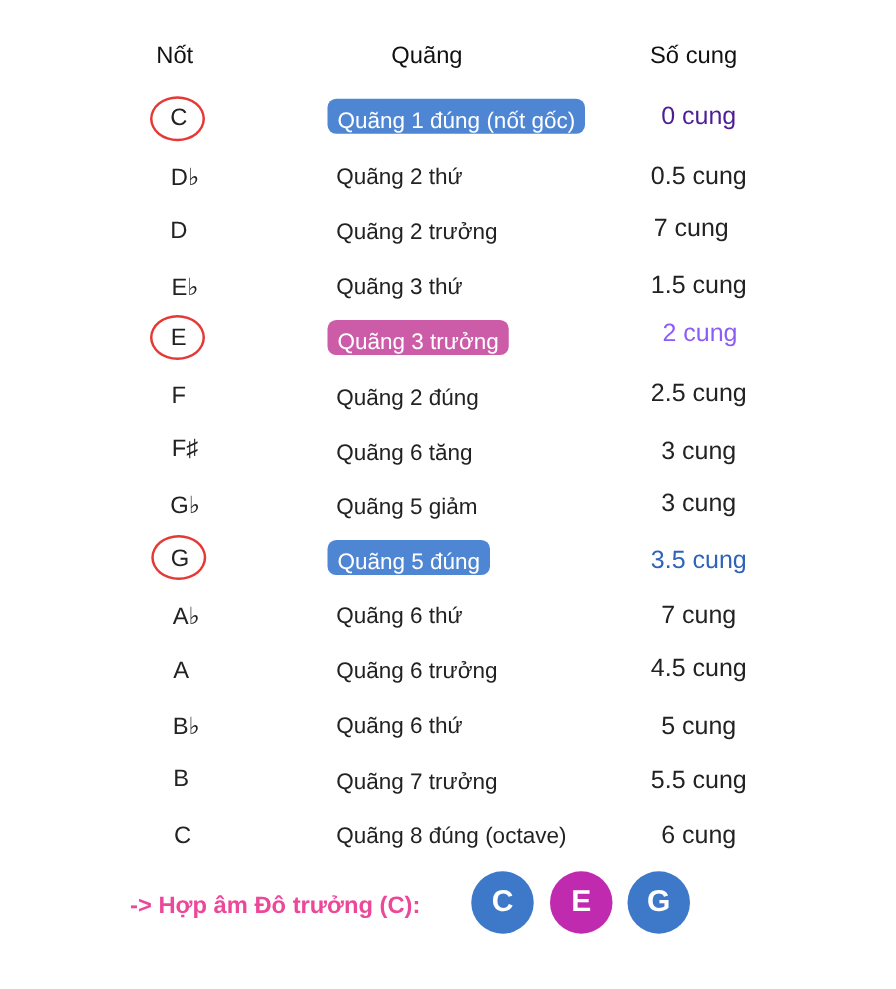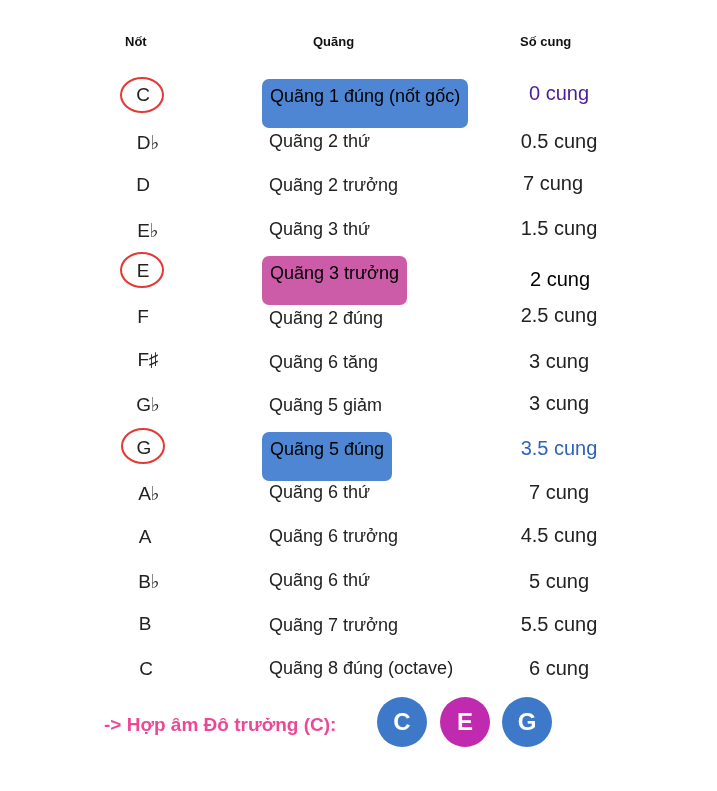--- a/index.html
+++ b/index.html
@@ -1,22 +1,22 @@
 <!DOCTYPE html>
 <html><head>
   <meta charset="utf-8">
   <style>
     html, body { margin: 0; padding: 0; background: #ffffff; }
     body { width: 717px; height: 791px; position: relative; overflow: hidden;
            font-family: "Liberation Sans", "DejaVu Sans", sans-serif; color: #1a1a1a; }
-    .hdr { position: absolute; top: 34px; font-weight: bold; font-size: 13px; color: #111; }
+    .hdr { position: absolute; top: 34px; font-weight: normal; font-size: 19px; color: #111; }
     .note { position: absolute; font-size: 19px; color: #222; transform: translateX(-50%); }
     .ring { position: absolute; width: 44px; height: 36px; border: 2px solid #e53935; border-radius: 50%; box-sizing: border-box; }
     .interval { position: absolute; left: 269px; font-size: 18px; color: #222; white-space: nowrap; }
-    .pill { position: absolute; left: 262px; height: 49px; line-height: 34px; padding: 0 8px; border-radius: 7px; color: #000000; font-size: 18px; white-space: nowrap; box-sizing: border-box; }
+    .pill { position: absolute; left: 262px; height: 28px; line-height: 34px; padding: 0 8px; border-radius: 7px; color: #ffffff; font-size: 18px; white-space: nowrap; box-sizing: border-box; }
     .semi { position: absolute; font-size: 20px; color: #222; transform: translateX(-50%); white-space: nowrap; }
     .chord-label { position: absolute; left: 104px; top: 714px; font-weight: bold; font-size: 19px; color: #ec4899; }
     .chip { position: absolute; top: 697px; width: 50px; height: 50px; border-radius: 50%; color: #fff; font-weight: bold; font-size: 24px; text-align: center; line-height: 50px; }
   </style>
 </head>
 <body>
 
 <div>
   <div class="hdr" style="left:125px">Nốt</div>
   <div class="hdr" style="left:313px">Quãng</div>
@@ -35,21 +35,21 @@
   <div class="interval" style="top:175px">Quãng 2 trưởng</div>
   <div class="semi" style="left:553px;top:172px">7  cung</div>
 
   <div class="note" style="left:148px;top:219px">E♭</div>
   <div class="interval" style="top:219px">Quãng 3 thứ</div>
   <div class="semi" style="left:559px;top:217px">1.5 cung</div>
 
   <div class="ring" style="left:120px;top:252px"></div>
   <div class="note" style="left:143px;top:260px">E</div>
   <div class="pill" style="top:256px;background:#cc5ca8">Quãng 3 trưởng</div>
-  <div class="semi" style="left:560px;top:268px;color:#000000">2 cung</div>
+  <div class="semi" style="left:560px;top:256px;color:#8b5cf6">2 cung</div>
 
   <div class="note" style="left:143px;top:306px">F</div>
   <div class="interval" style="top:308px">Quãng 2 đúng</div>
   <div class="semi" style="left:559px;top:304px">2.5 cung</div>
 
   <div class="note" style="left:148px;top:349px">F♯</div>
   <div class="interval" style="top:352px">Quãng 6 tăng</div>
   <div class="semi" style="left:559px;top:350px">3 cung</div>
 
   <div class="note" style="left:148px;top:393px">G♭</div>

